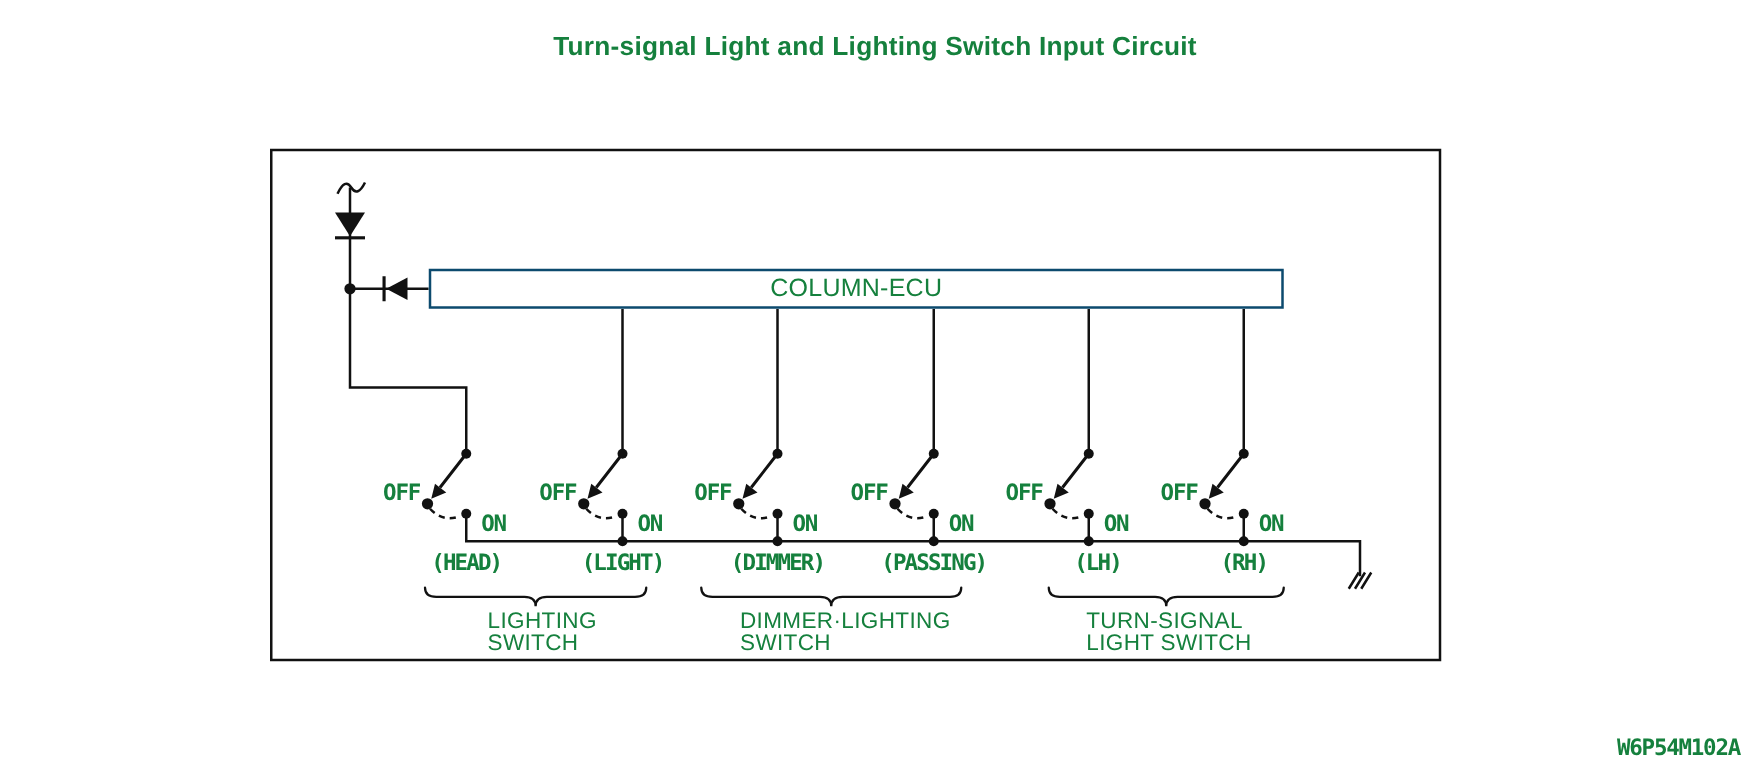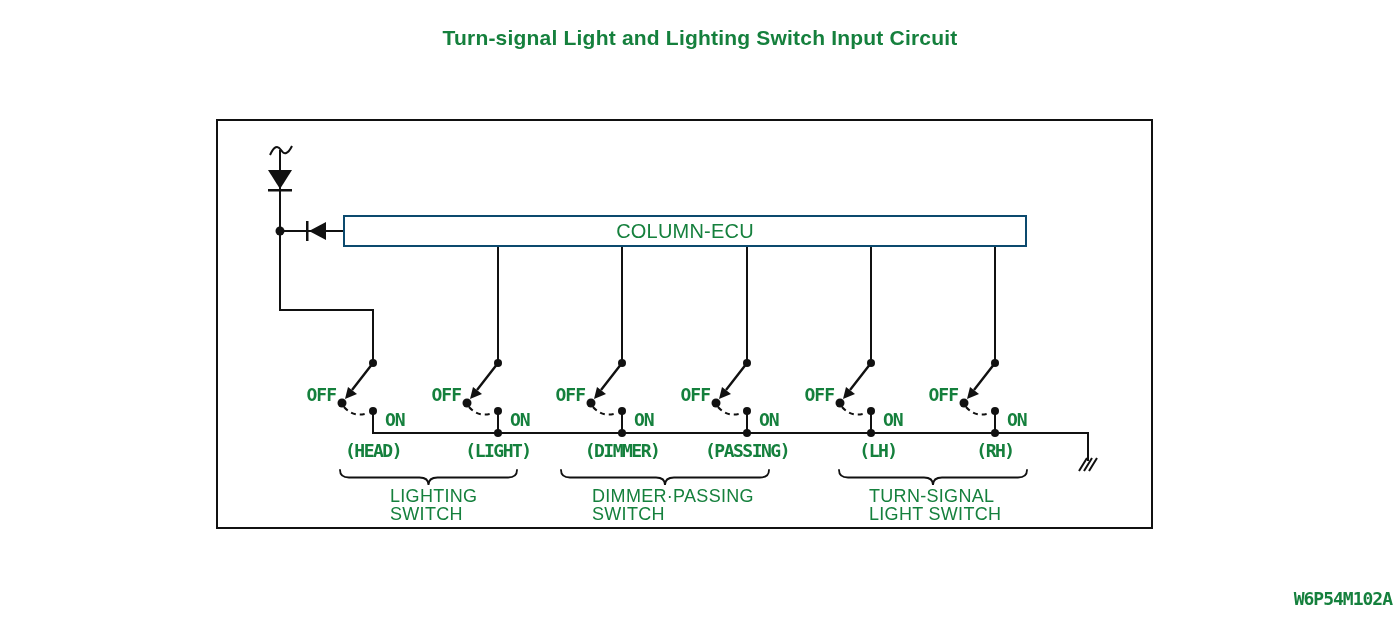--- a/index.html
+++ b/index.html
@@ -162,21 +162,21 @@
   <div class="sw-name mono" style="left:542px">(DIMMER)</div>
   <div class="sw-name mono" style="left:667px">(PASSING)</div>
   <div class="sw-name mono" style="left:798px">(LH)</div>
   <div class="sw-name mono" style="left:915px">(RH)</div>
 
   <div class="group-label" style="left:390px">
     <div>LIGHTING</div>
     <div>SWITCH</div>
   </div>
   <div class="group-label" style="left:592px">
-    <div>DIMMER·PASSING</div>
+    <div>DIMMER·LIGHTING</div>
     <div>SWITCH</div>
   </div>
   <div class="group-label" style="left:869px">
     <div>TURN-SIGNAL</div>
     <div>LIGHT SWITCH</div>
   </div>
 
   <div class="part-code mono">W6P54M102A</div>
 
 </div>

